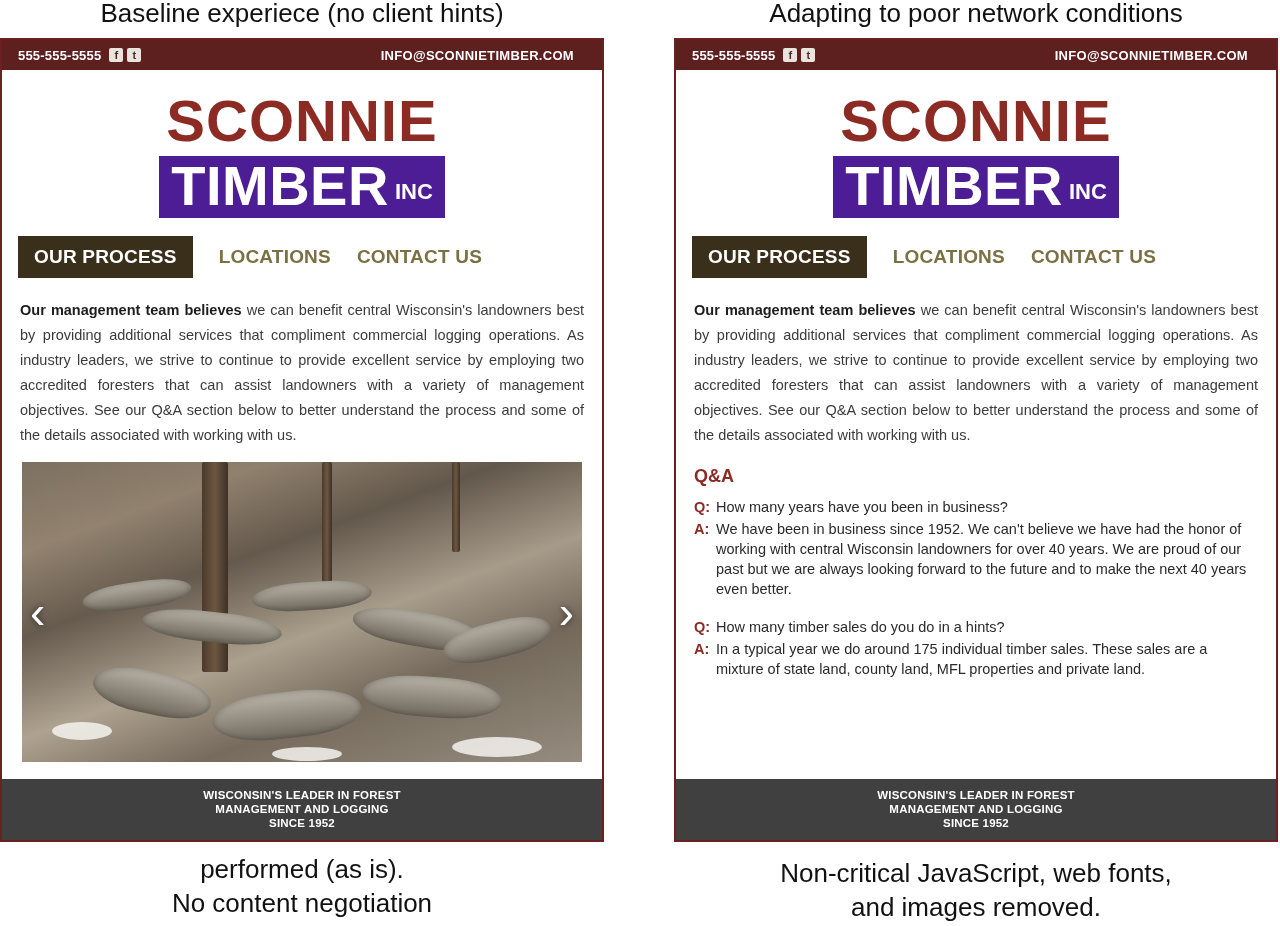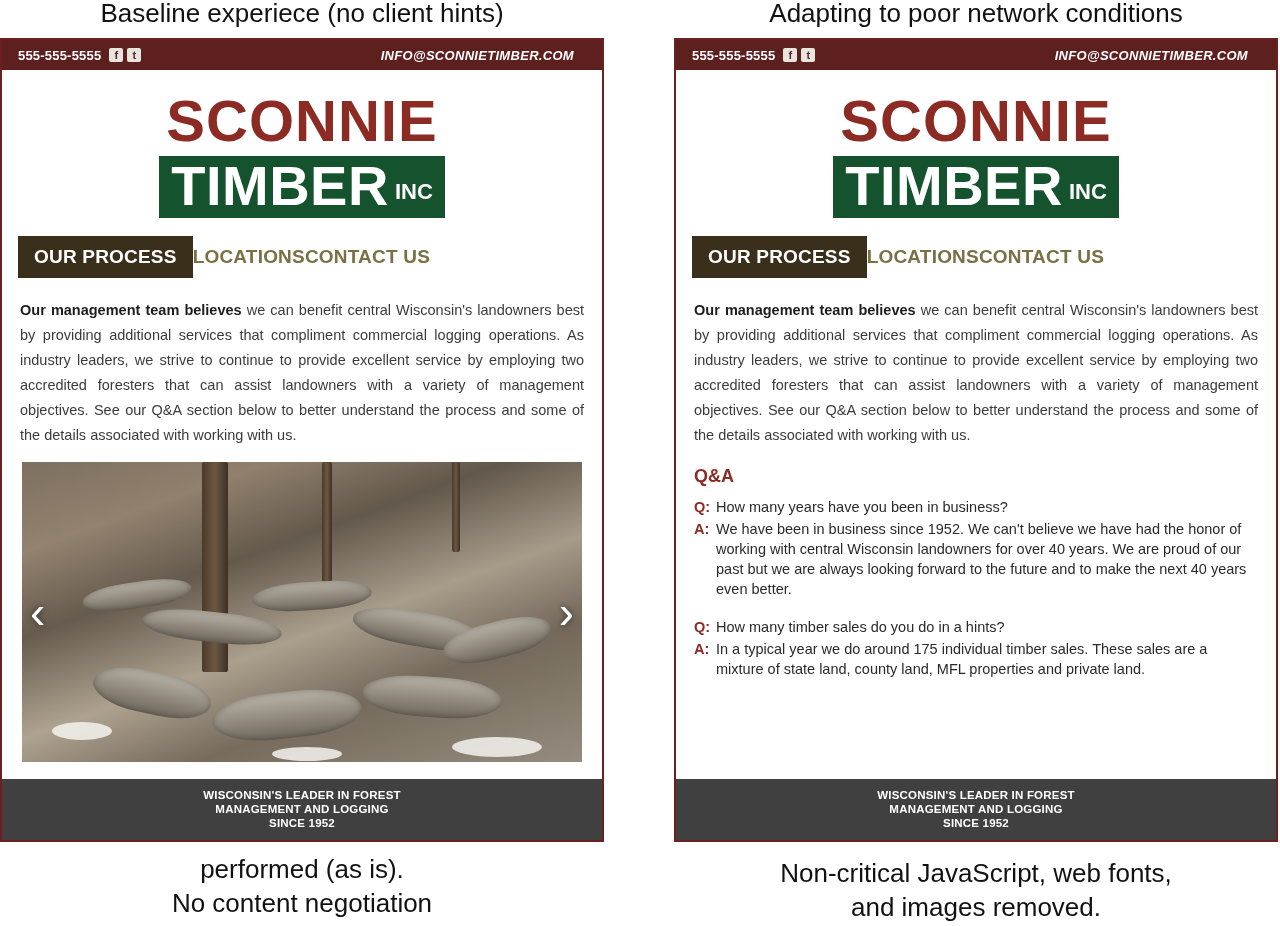--- a/index.html
+++ b/index.html
@@ -77,58 +77,58 @@
     line-height: 14px;
     text-align: center;
   }
   .topbar .email {
     margin-left: auto;
     color: #ffffff;
     font-weight: bold;
     font-size: 13px;
     letter-spacing: 0.3px;
     padding-right: 12px;
-    font-style: italic;
   }
 
   .logo-wrap {
     text-align: center;
     padding-top: 22px;
   }
   .logo-line1 {
     font-size: 58px;
     font-weight: bold;
     color: #8c2b24;
     letter-spacing: 1px;
     line-height: 58px;
     font-family: "Liberation Sans", sans-serif;
   }
   .logo-line2-box {
     display: inline-block;
-    background: #14532d;
+    background: #4c1d95;
     color: #ffffff;
     padding: 2px 12px 4px 12px;
     margin-top: 6px;
   }
   .logo-line2 {
     font-size: 56px;
     font-weight: bold;
     line-height: 56px;
     letter-spacing: 0.5px;
   }
   .logo-inc {
     font-size: 22px;
     font-weight: bold;
     vertical-align: 6px;
     margin-left: 6px;
   }
 
   .nav {
     display: flex;
     align-items: center;
+    gap: 26px;
     padding: 18px 0 14px 16px;
   }
   .nav-item {
     font-size: 19px;
     font-weight: bold;
     color: #7a7043;
     letter-spacing: 0.2px;
   }
   .nav-item.active {
     background: #3a2f1a;

